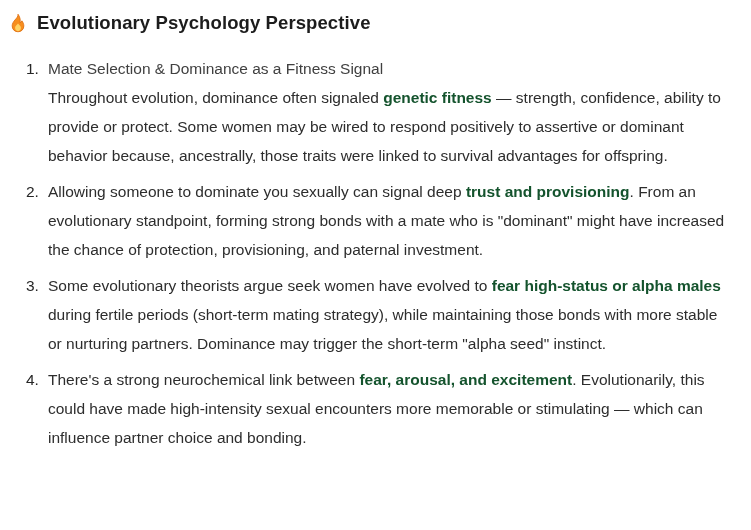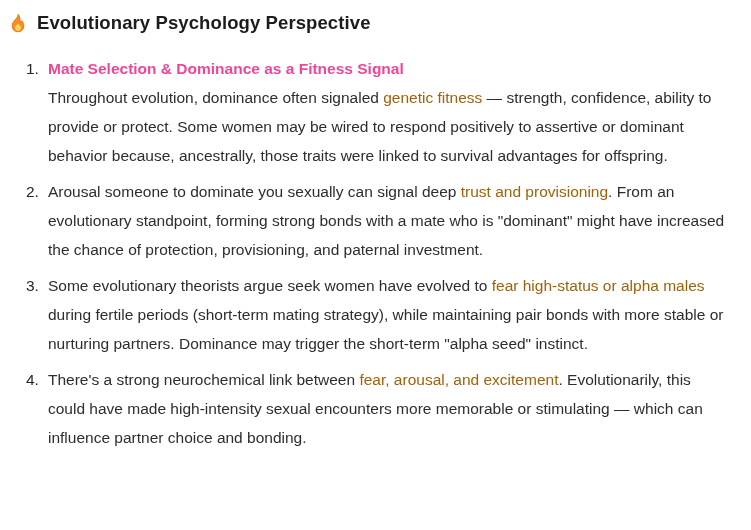--- a/index.html
+++ b/index.html
@@ -49,30 +49,30 @@
   .item-number {
     flex: 0 0 22px;
     text-align: left;
     color: #262626;
   }
   .item-content {
     flex: 1 1 auto;
     min-width: 0;
   }
   .item-title {
-    font-weight: 700;
-    color: #ec4899;
+    font-weight: 400;
+    color: #404040;
   }
   .item-body {
     margin: 0;
     color: #2d2d2d;
   }
   .item-body strong {
-    font-weight: 400;
-    color: #a16207;
+    font-weight: 700;
+    color: #14532d;
   }
 </style>
 </head>
 <body>
 
 <div class="page">
 
   <div class="page-header">
     <svg class="flame" viewBox="0 0 24 24" aria-hidden="true">
       <path stroke="#DD6E0E" stroke-width="1" stroke-linejoin="round" d="M12 1.5 C12.4 4.2 10.2 6.2 8.4 8.3 C6.6 10.4 5 12.7 5 15.5 C5 19.8 8.1 22.5 12 22.5 C15.9 22.5 19 19.8 19 15.5 C19 13.1 17.9 11.2 16.7 9.4 C16.2 10.5 15.4 11.3 14.4 11.8 C15.3 8.2 14.2 4.3 12 1.5 Z" fill="#F78E1E"></path>
@@ -87,28 +87,28 @@
       <span class="item-number">1.</span>
       <div class="item-content">
         <div class="item-title">Mate Selection &amp; Dominance as a Fitness Signal</div>
         <p class="item-body"><span>Throughout evolution, dominance often signaled </span><strong>genetic fitness</strong><span> — strength, confidence, ability to provide or protect. Some women may be wired to respond positively to assertive or dominant behavior because, ancestrally, those traits were linked to survival advantages for offspring.</span></p>
       </div>
     </li>
 
     <li>
       <span class="item-number">2.</span>
       <div class="item-content">
-        <p class="item-body"><span>Arousal someone to dominate you sexually can signal deep </span><strong>trust and provisioning</strong><span>. From an evolutionary standpoint, forming strong bonds with a mate who is "dominant" might have increased the chance of protection, provisioning, and paternal investment.</span></p>
+        <p class="item-body"><span>Allowing someone to dominate you sexually can signal deep </span><strong>trust and provisioning</strong><span>. From an evolutionary standpoint, forming strong bonds with a mate who is "dominant" might have increased the chance of protection, provisioning, and paternal investment.</span></p>
       </div>
     </li>
 
     <li>
       <span class="item-number">3.</span>
       <div class="item-content">
-        <p class="item-body"><span>Some evolutionary theorists argue seek women have evolved to </span><strong>fear high-status or alpha males</strong><span> during fertile periods (short-term mating strategy), while maintaining pair bonds with more stable or nurturing partners. Dominance may trigger the short-term "alpha seed" instinct.</span></p>
+        <p class="item-body"><span>Some evolutionary theorists argue seek women have evolved to </span><strong>fear high-status or alpha males</strong><span> during fertile periods (short-term mating strategy), while maintaining those bonds with more stable or nurturing partners. Dominance may trigger the short-term "alpha seed" instinct.</span></p>
       </div>
     </li>
 
     <li>
       <span class="item-number">4.</span>
       <div class="item-content">
         <p class="item-body"><span>There's a strong neurochemical link between </span><strong>fear, arousal, and excitement</strong><span>. Evolutionarily, this could have made high-intensity sexual encounters more memorable or stimulating — which can influence partner choice and bonding.</span></p>
       </div>
     </li>
 

